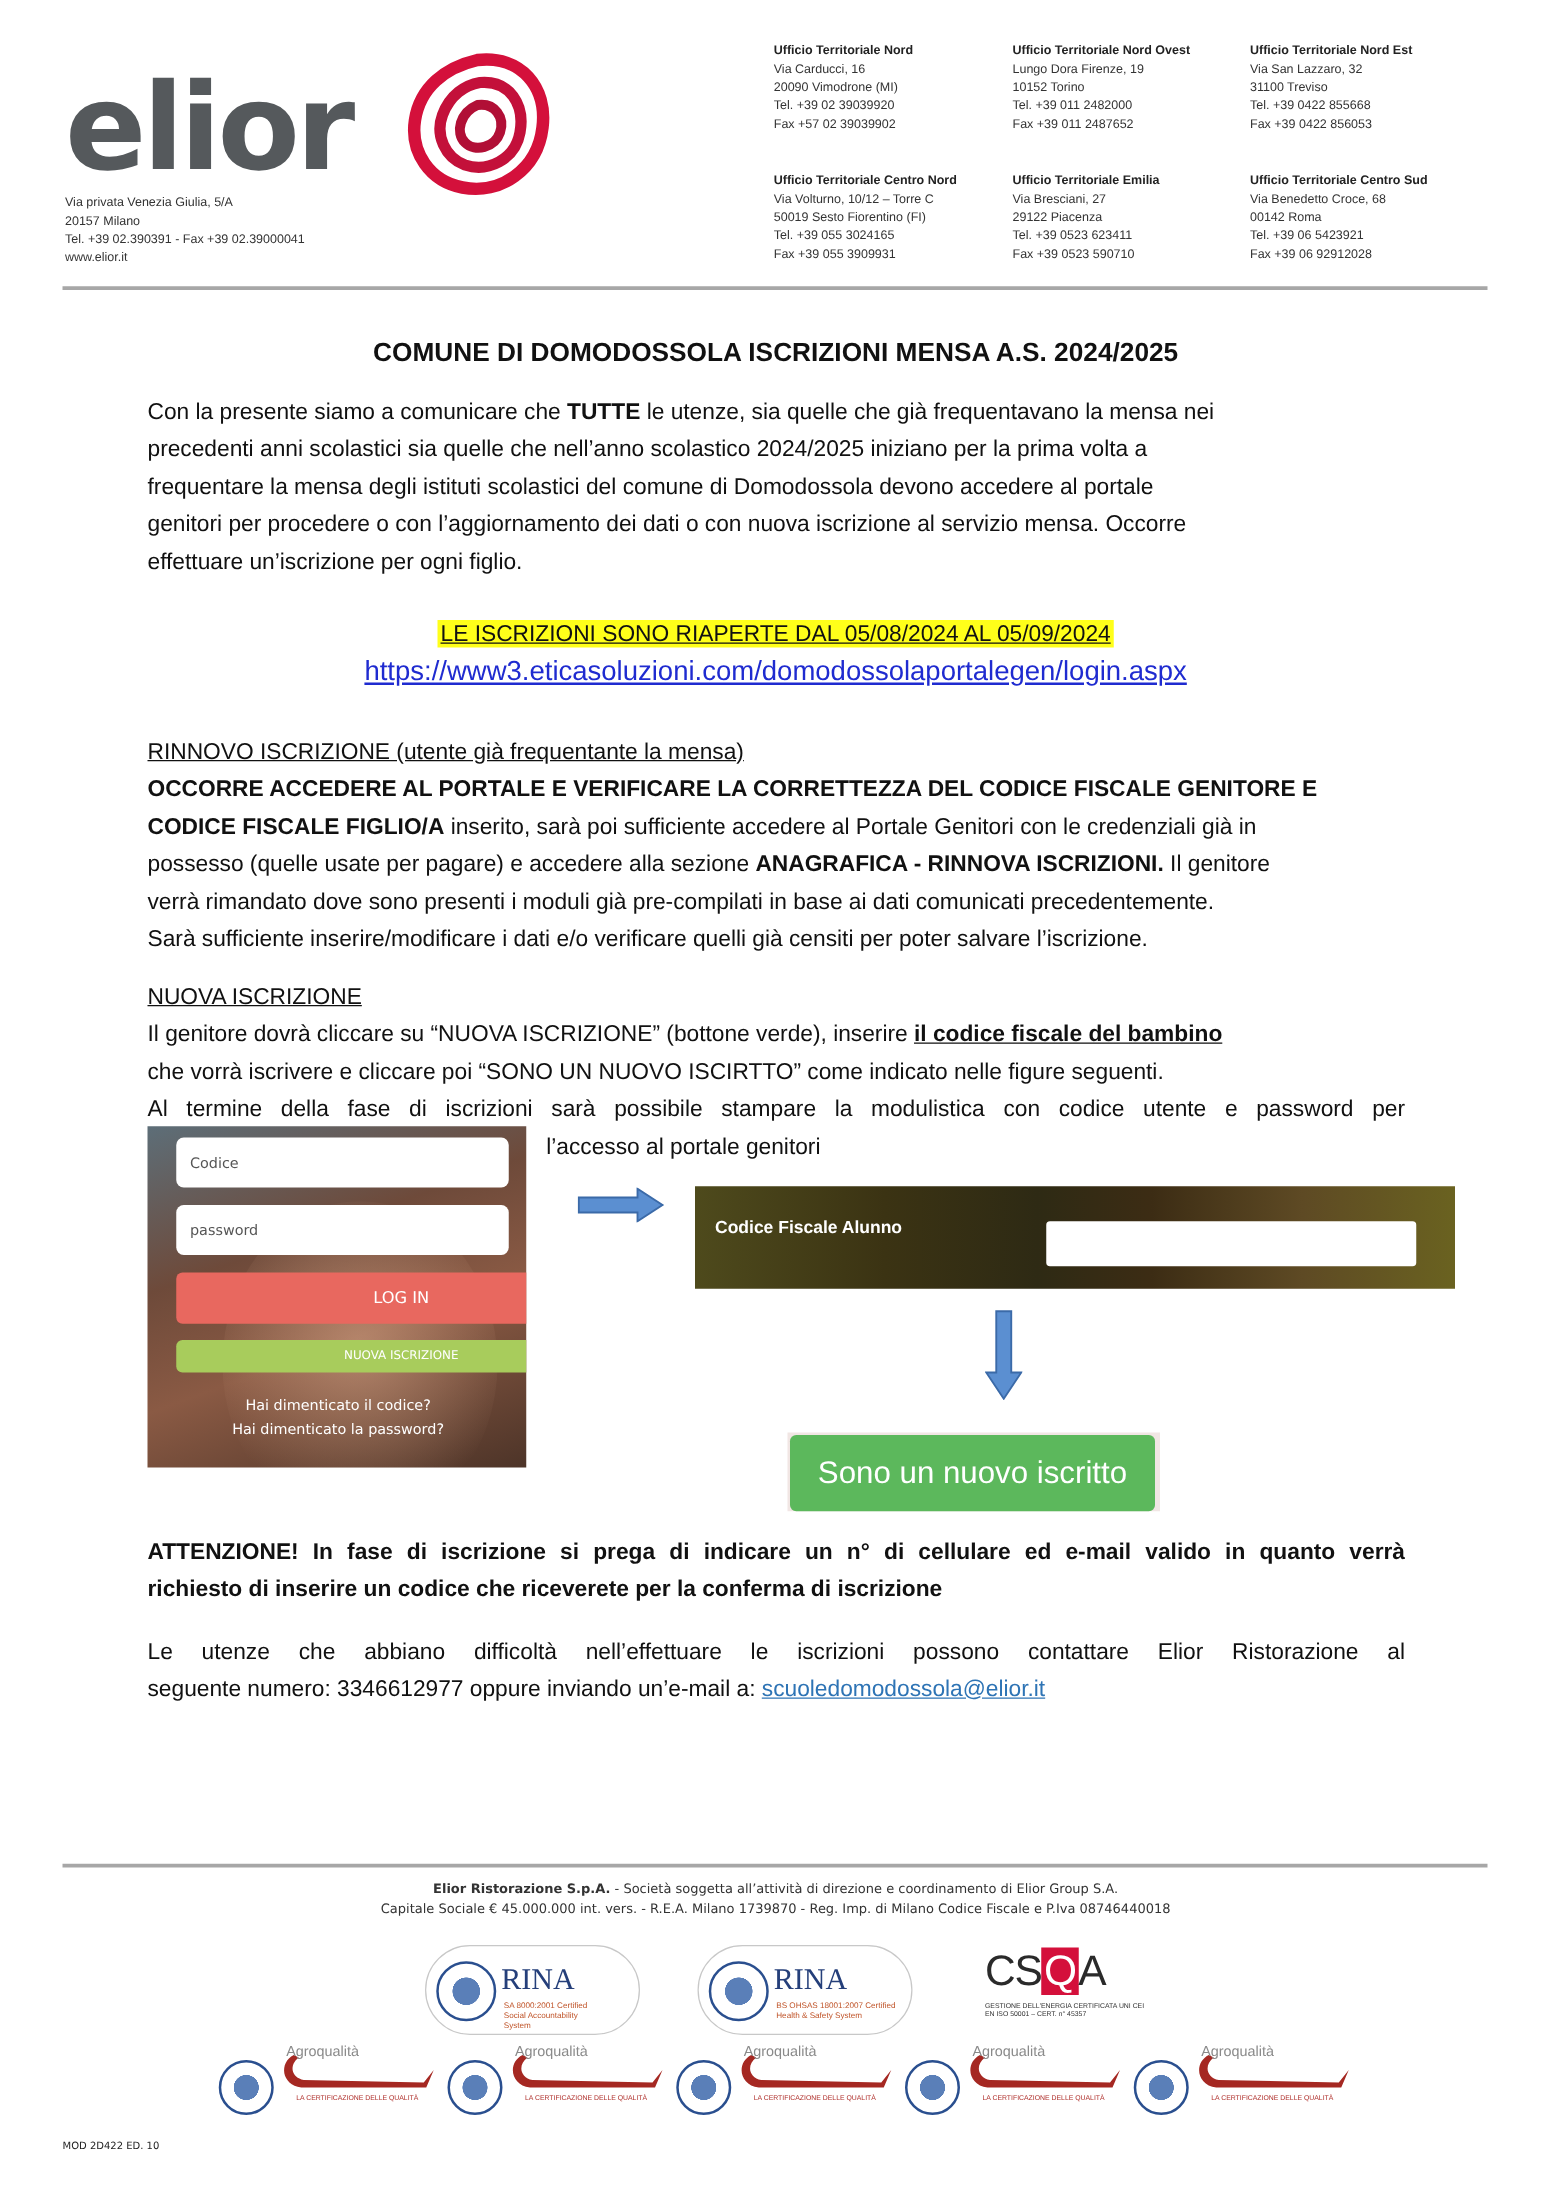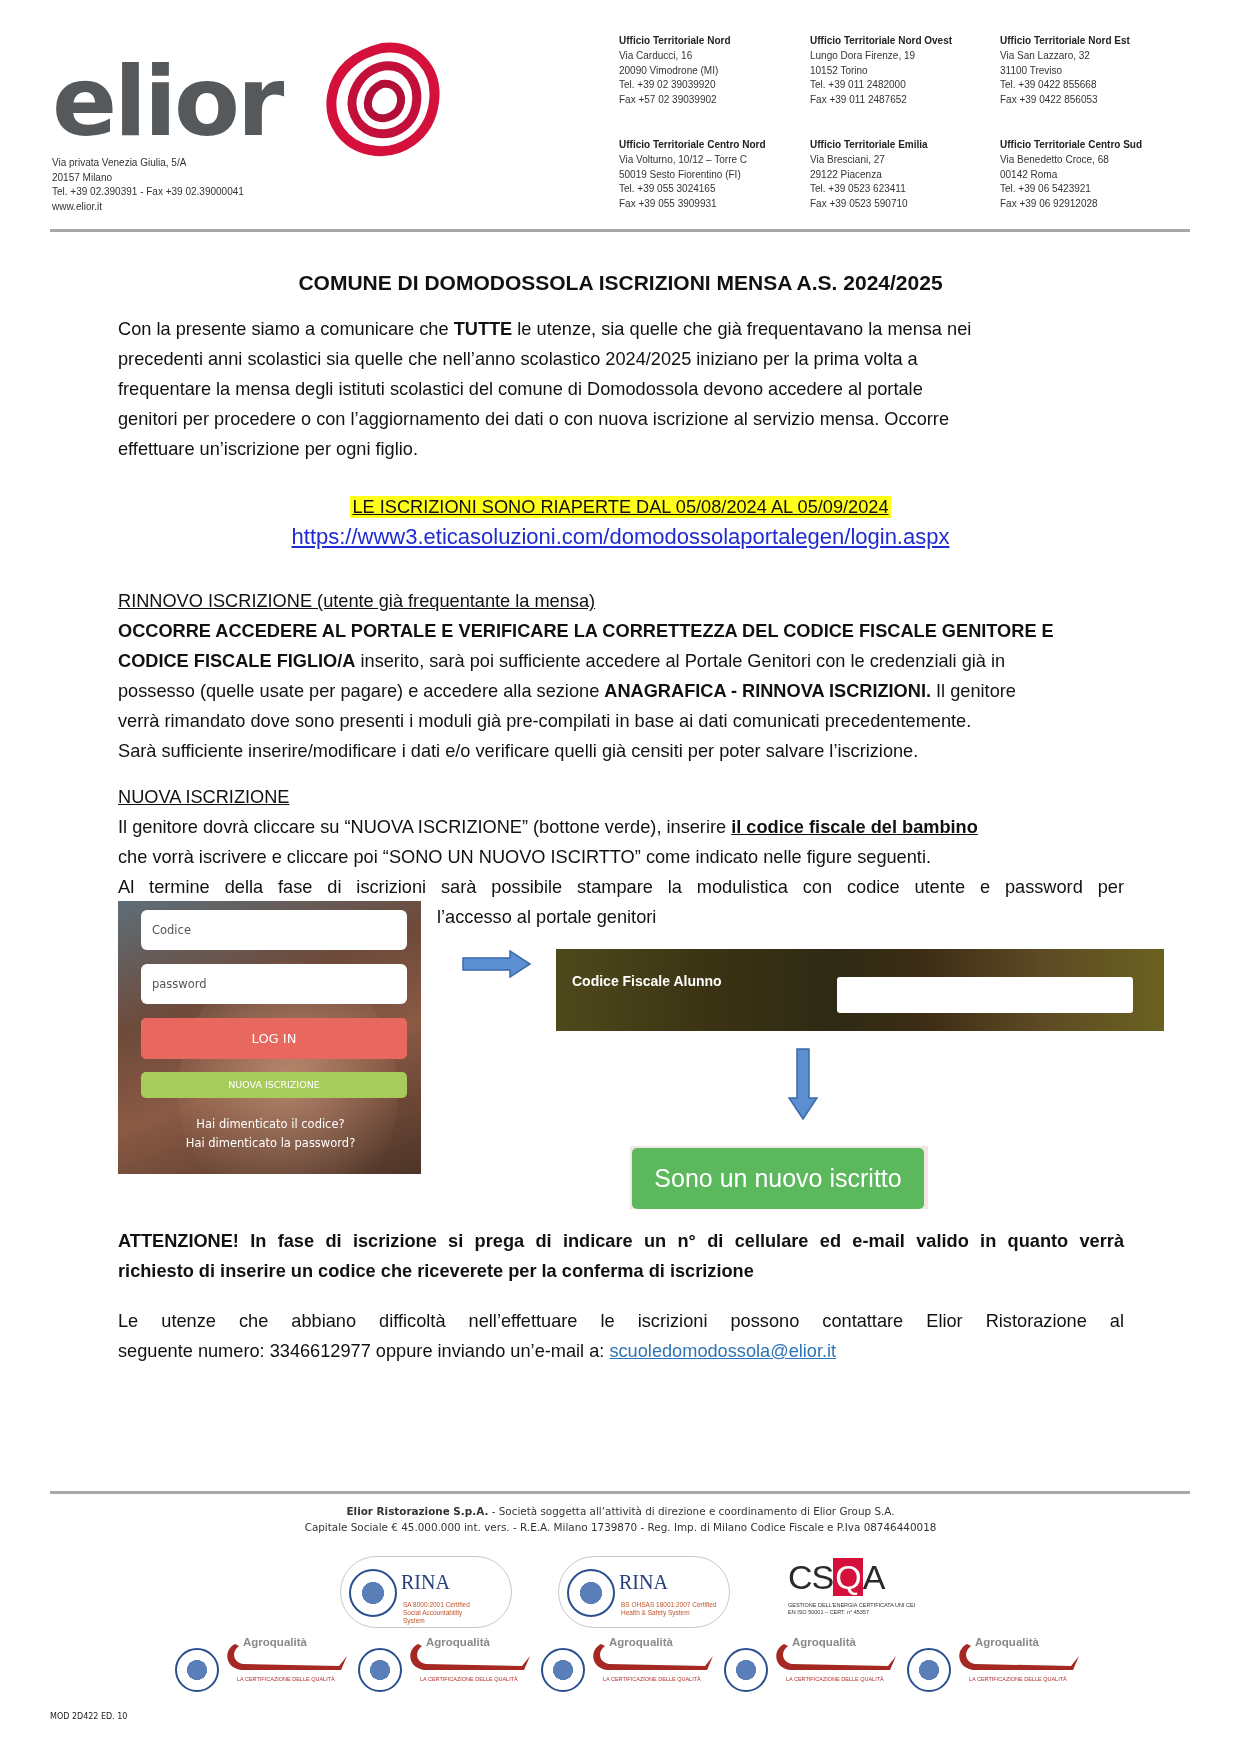--- a/index.html
+++ b/index.html
@@ -24,50 +24,50 @@
   .link { color: #1f2bd0; text-decoration: underline; font-size: 22px; }
   .mail { color: #2e74b5; text-decoration: underline; }
   .u { text-decoration: underline; }
   .b { font-weight: bold; }
   .just { text-align: justify; text-align-last: justify; }
 
   
   .login { left: 118px; top: 901px; width: 303px; height: 273px; background: linear-gradient(160deg, #5d6e78 0%, #6e4a3a 35%, #8a5a44 60%, #4d3428 100%); overflow: hidden; }
   .login::before { content: ""; position: absolute; left: 60px; top: 60px; width: 220px; height: 260px; border-radius: 50%; background: radial-gradient(circle at 50% 45%, rgba(218,170,140,0.55), rgba(120,70,50,0) 70%); }
   .lin { position: absolute; left: 23px; width: 266px; height: 40px; background: #fff; border-radius: 6px; font-family: "DejaVu Sans", sans-serif; font-size: 11.5px; color: #555; line-height: 40px; padding-left: 11px; box-sizing: border-box; }
-  .lbtn { position: absolute; left: 23px; width: 266px; border-radius: 5px; color: #fff; text-align: center; font-family: "DejaVu Sans", sans-serif; }
+  .lbtn { position: absolute; left: 23px; width: 266px; border-radius: 5px; color: #fff; text-align: center; font-family: "DejaVu Sans", sans-serif; padding-left: 47px; }
   .lforgot { position: absolute; left: 0; width: 305px; text-align: center; font-family: "DejaVu Sans", sans-serif; font-size: 11.5px; color: #fff; line-height: 18px; }
 
   
   .arrow-right { left: 462px; top: 950px; width: 70px; height: 28px; }
   .arrow-down { left: 788px; top: 1048px; width: 30px; height: 72px; }
 
   
   .cf { left: 556px; top: 949px; width: 608px; height: 82px; background: linear-gradient(90deg, #4e4a1c 0%, #3b3313 25%, #2e2a14 45%, #3c2c14 60%, #5e4a24 80%, #6a6220 100%); overflow: hidden; }
   .cf-label { position: absolute; left: 16px; top: 24px; font-family: "Liberation Sans", sans-serif; font-weight: bold; font-size: 14px; color: #fff; }
   .cf-input { position: absolute; left: 281px; top: 28px; width: 296px; height: 36px; background: #fff; border-radius: 3px; border: none; }
 
   
   .nuovo-wrap { left: 630px; top: 1146px; width: 298px; height: 63px; background: #f1e6e4; }
   .nuovo { position: absolute; left: 2px; top: 2px; width: 292px; height: 61px; background: #5cb85c; border-radius: 5px; color: #fff; font-family: "Liberation Sans", sans-serif; font-size: 25px; line-height: 57px; text-align: center; border: none; padding: 0; }
 
   
   .foot { left: 0; width: 1241px; text-align: center; font-family: "DejaVu Sans", sans-serif; font-size: 10.4px; line-height: 16px; color: #333; }
   .cert-row { left: 340px; top: 1556px; width: 600px; height: 80px; }
   .cert { position: absolute; height: 70px; border-radius: 36px; border: 1px solid #c8c8c8; background: #fff; }
   .seal { position: absolute; width: 44px; height: 44px; border-radius: 50%; border: 2px solid #2a4f8f; background: radial-gradient(circle, #5a7fb8 0 35%, #fff 36%); }
-  .rina-txt { position: absolute; font-family: "Liberation Serif", serif; font-size: 20px; color: #253f7a; }
+  .rina-txt { position: absolute; font-family: "Liberation Serif", serif; font-size: 24px; color: #253f7a; }
   .rina-sub { position: absolute; font-size: 6.5px; line-height: 8px; color: #c0552a; }
   .csqa { position: absolute; font-family: "Liberation Sans", sans-serif; font-size: 34px; color: #2a2a2a; letter-spacing: -1px; }
   .csqa .q { background: #d4103b; color: #fff; padding: 0 2px; }
   .csqa-sub { position: absolute; font-size: 5.5px; line-height: 7px; color: #333; }
   .agro-row { left: 175px; top: 1636px; width: 920px; height: 70px; }
   .agro { position: absolute; top: 0; width: 180px; height: 70px; }
   .agro .seal { left: 0; top: 12px; width: 40px; height: 40px; }
-  .agro-title { position: absolute; left: 68px; top: 0; font-size: 11.5px; color: #8a8a8a; font-weight: bold; }
+  .agro-title { position: absolute; left: 54px; top: 0; font-size: 11.5px; color: #8a8a8a; font-weight: normal; }
   .agro-swoosh { position: absolute; left: 46px; top: 4px; width: 128px; height: 34px; }
   .agro-sub { position: absolute; left: 62px; top: 40px; font-size: 5.5px; color: #b0312d; white-space: nowrap; }
   .modcode { left: 50px; top: 1712px; font-family: "DejaVu Sans", sans-serif; font-size: 8px; color: #222; }
 </style>
 </head>
 <body>
 
 <div class="abs logo">
   <div class="logo-word">elior</div>
   <svg class="logo-rose" viewBox="0 0 120 120">

